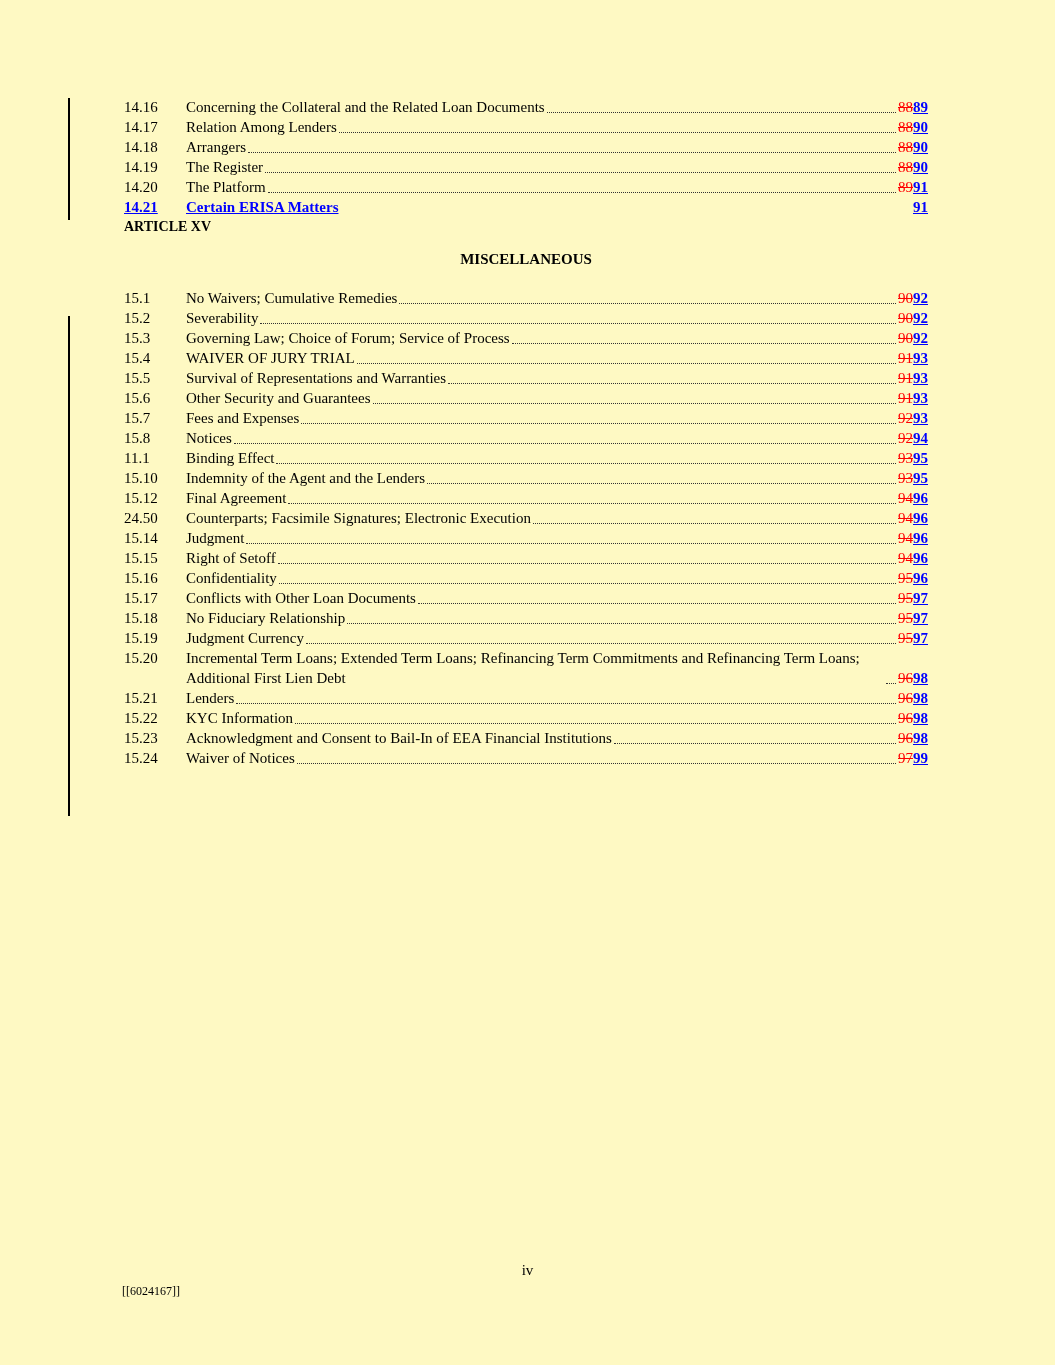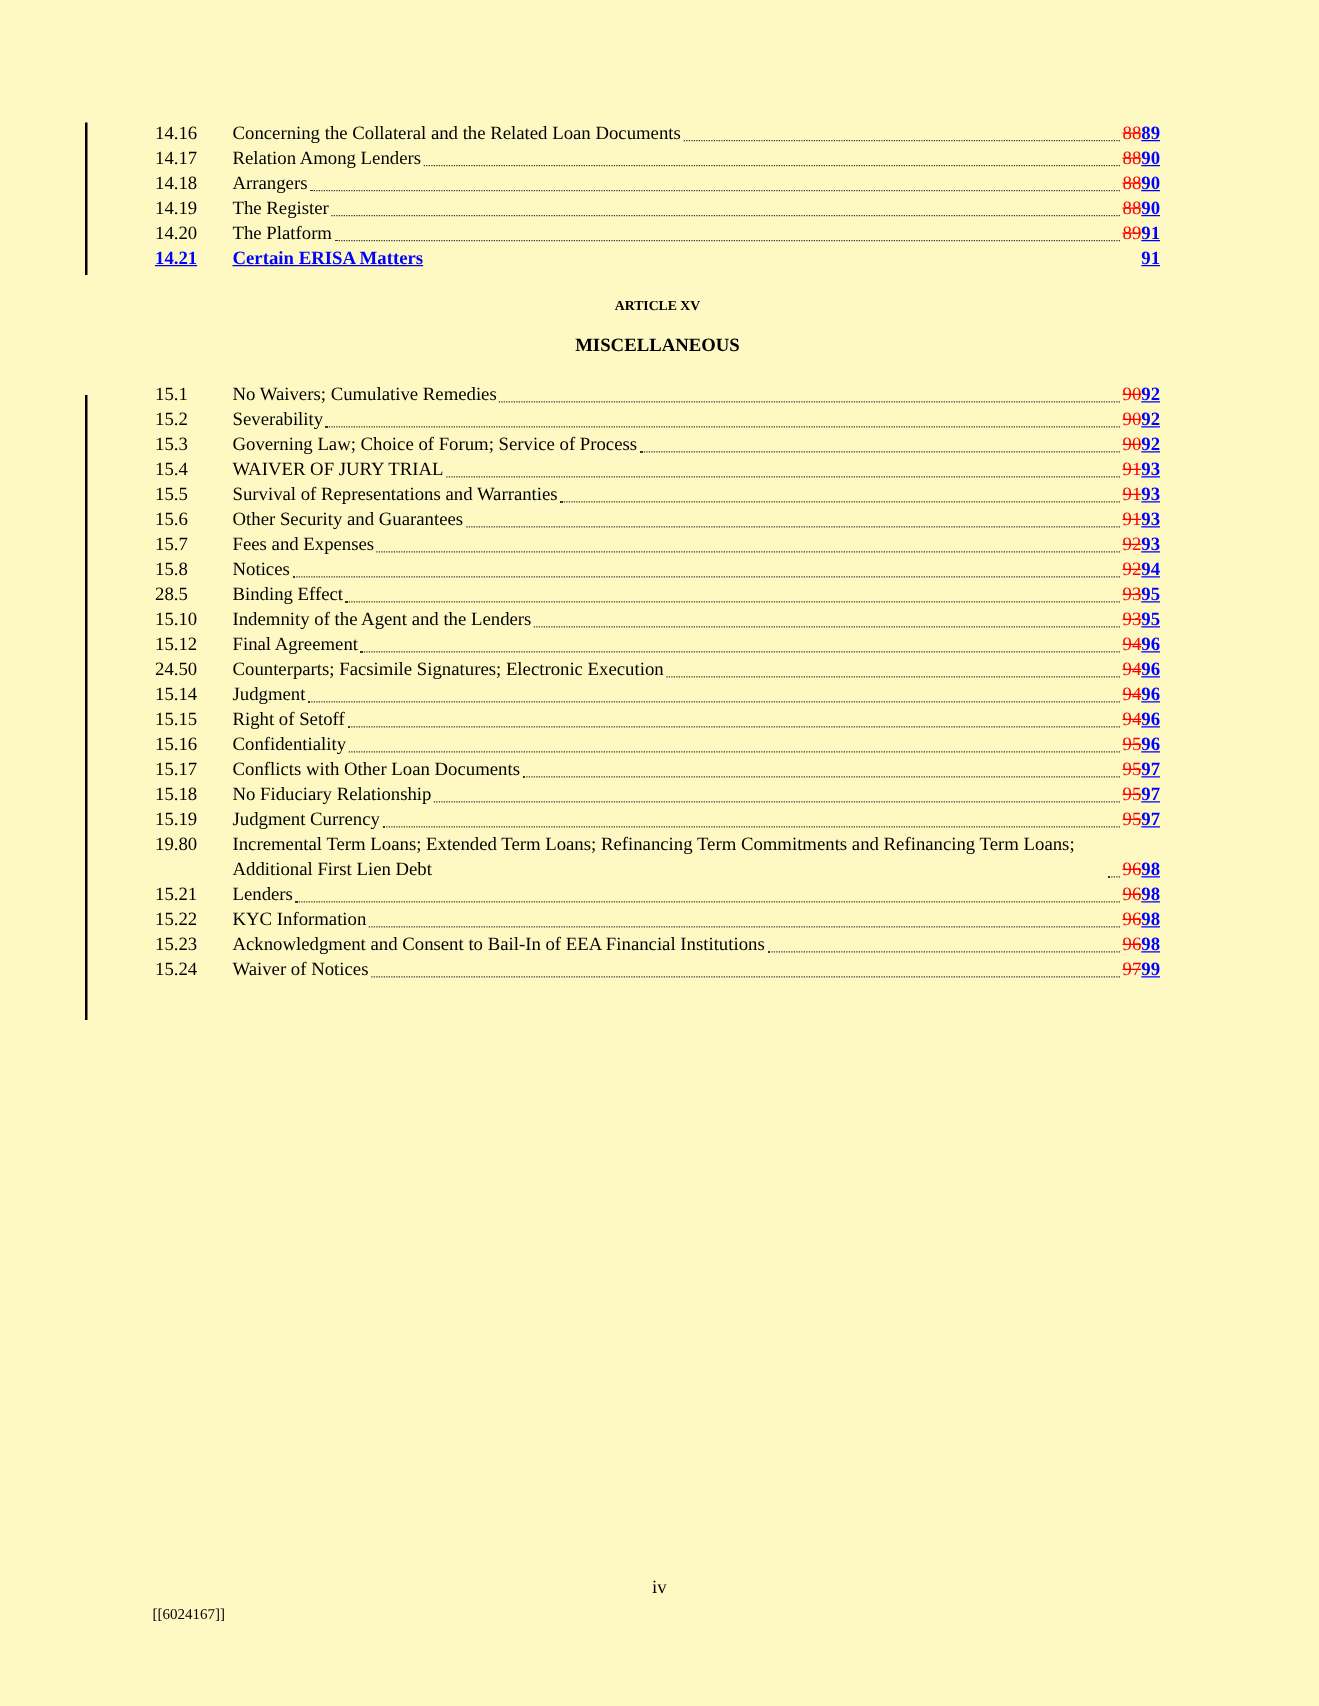--- a/index.html
+++ b/index.html
@@ -71,24 +71,22 @@
   }
   .toc-row.inserted .toc-num,
   .toc-row.inserted .toc-title {
     color: var(--new-color, #0000ff);
     font-weight: bold;
     text-decoration: underline;
   }
   .toc-row.inserted .leader { border-bottom: none; }
 
   .article-heading {
-    margin-top: 18px;
-    text-align: center;
     font-weight: bold;
-    font-size: 11px;
+    font-size: 14px;
     line-height: 20px;
   }
   .article-subheading {
     margin-top: 12px;
     text-align: center;
     font-weight: bold;
     font-size: 15px;
     line-height: 20px;
   }
   .toc-block-2 { margin-top: 19px; }
@@ -232,21 +230,21 @@
         </div>
         <div class="toc-row">
           <span class="toc-num">15.8</span>
           <span class="toc-entry">
             <span class="toc-title">Notices</span>
             <span class="leader"></span>
             <span class="pages"><span class="old-page">92</span><span class="new-page">94</span></span>
           </span>
         </div>
         <div class="toc-row">
-          <span class="toc-num">28.5</span>
+          <span class="toc-num">11.1</span>
           <span class="toc-entry">
             <span class="toc-title">Binding Effect</span>
             <span class="leader"></span>
             <span class="pages"><span class="old-page">93</span><span class="new-page">95</span></span>
           </span>
         </div>
         <div class="toc-row">
           <span class="toc-num">15.10</span>
           <span class="toc-entry">
             <span class="toc-title">Indemnity of the Agent and the Lenders</span>
@@ -312,21 +310,21 @@
         </div>
         <div class="toc-row">
           <span class="toc-num">15.19</span>
           <span class="toc-entry">
             <span class="toc-title">Judgment Currency</span>
             <span class="leader"></span>
             <span class="pages"><span class="old-page">95</span><span class="new-page">97</span></span>
           </span>
         </div>
         <div class="toc-row">
-          <span class="toc-num">19.80</span>
+          <span class="toc-num">15.20</span>
           <span class="toc-entry">
             <span class="toc-title">Incremental Term Loans; Extended Term Loans; Refinancing Term Commitments and Refinancing Term Loans; Additional First Lien Debt</span>
             <span class="leader"></span>
             <span class="pages"><span class="old-page">96</span><span class="new-page">98</span></span>
           </span>
         </div>
         <div class="toc-row">
           <span class="toc-num">15.21</span>
           <span class="toc-entry">
             <span class="toc-title">Lenders</span>

